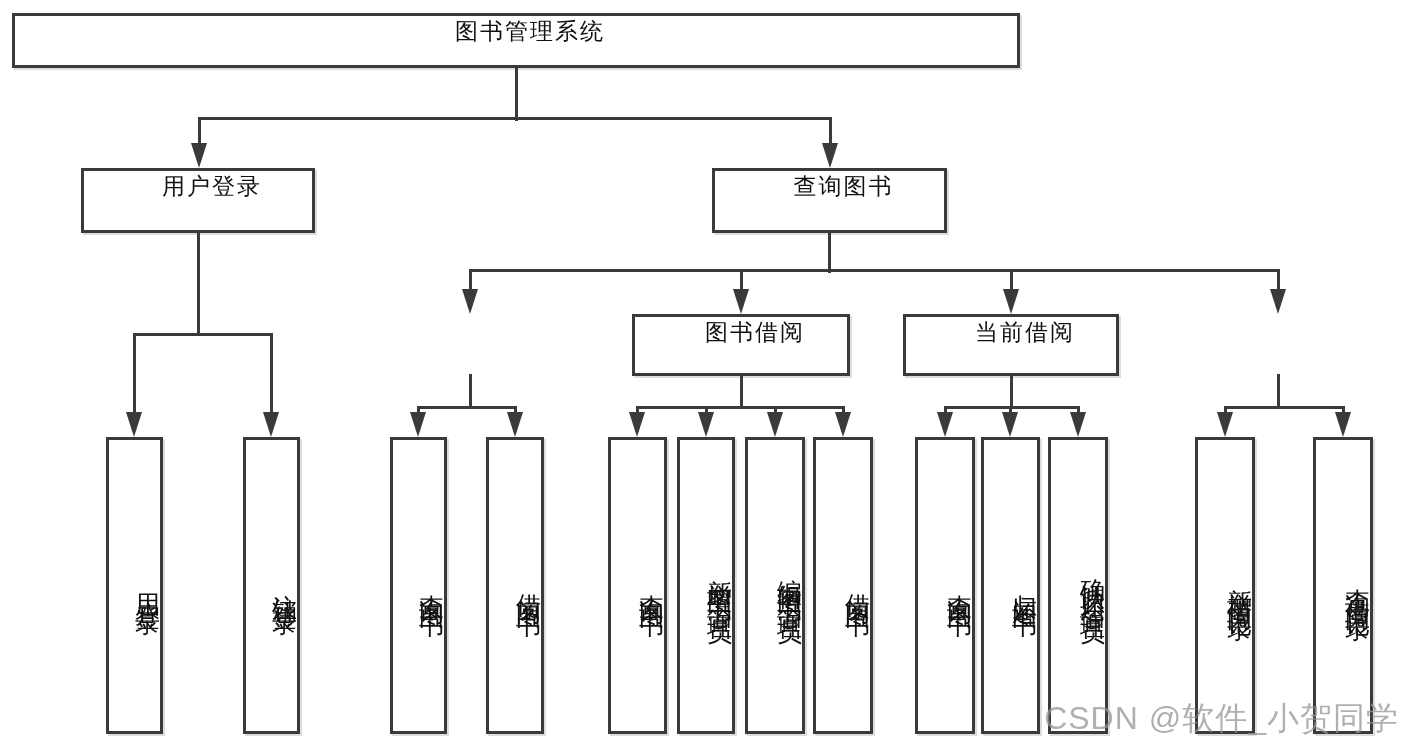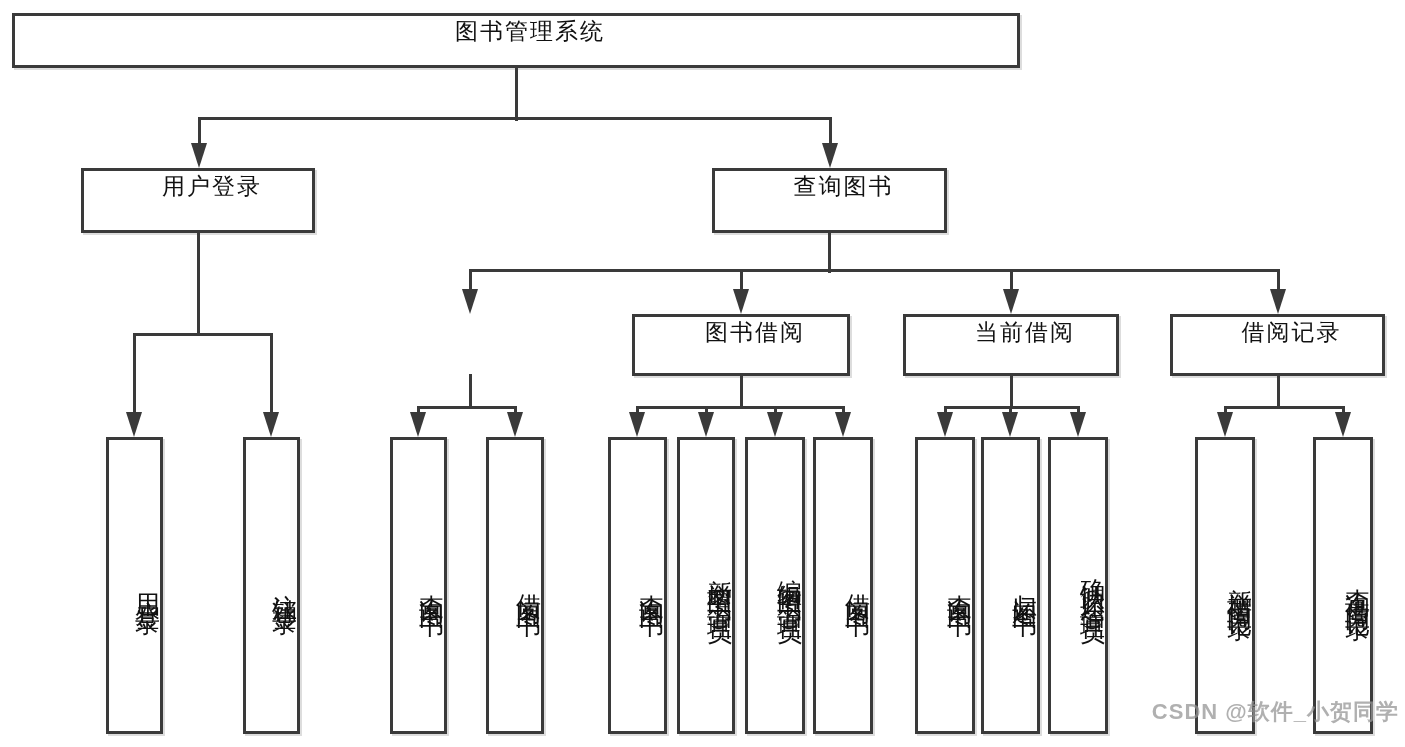--- a/index.html
+++ b/index.html
@@ -19,22 +19,22 @@
     font-size:25px;letter-spacing:6px;line-height:1;
   }
   .vline{position:absolute;width:3px;background:#3a3a3a;}
   .hline{position:absolute;height:3px;background:#3a3a3a;}
   .ah{
     position:absolute;width:0;height:0;
     border-left:8px solid transparent;border-right:8px solid transparent;
     border-top:25px solid #3a3a3a;
   }
   .watermark{
-    position:absolute;right:6px;bottom:20px;font-size:22px;
-    color:rgba(150,150,150,0.75);letter-spacing:1px;z-index:10;white-space:nowrap;font-weight:bold;
+    position:absolute;right:6px;bottom:6px;font-size:32px;
+    color:rgba(150,150,150,0.75);letter-spacing:1px;z-index:10;white-space:nowrap;
   }
 </style>
 </head>
 <body>
 
 <div class="stage">
 
   <div class="box h" style="left:12px;top:13px;width:1008px;height:55px">
     <span>图书管理系统</span>
   </div>
@@ -69,23 +69,20 @@
   <div class="vline" style="left:1010px;top:269px;height:24px"></div>
   <div class="ah" style="left:1003px;top:289px"></div>
   <div class="vline" style="left:1277px;top:269px;height:24px"></div>
   <div class="ah" style="left:1270px;top:289px"></div>
 
   <div class="box h" style="left:632px;top:314px;width:218px;height:62px">
     <span>图书借阅</span>
   </div>
   <div class="box h" style="left:903px;top:314px;width:216px;height:62px">
     <span>当前借阅</span>
-  </div>
-  <div class="box h" style="left:1170px;top:314px;width:215px;height:62px">
-    <span>借阅记录</span>
   </div>
 
   <div class="vline" style="left:469px;top:374px;height:34px"></div>
   <div class="hline" style="left:417px;top:406px;width:99px"></div>
   <div class="vline" style="left:417px;top:406px;height:10px"></div>
   <div class="ah" style="left:410px;top:412px"></div>
   <div class="vline" style="left:514px;top:406px;height:10px"></div>
   <div class="ah" style="left:507px;top:412px"></div>
 
   <div class="vline" style="left:740px;top:374px;height:34px"></div>

